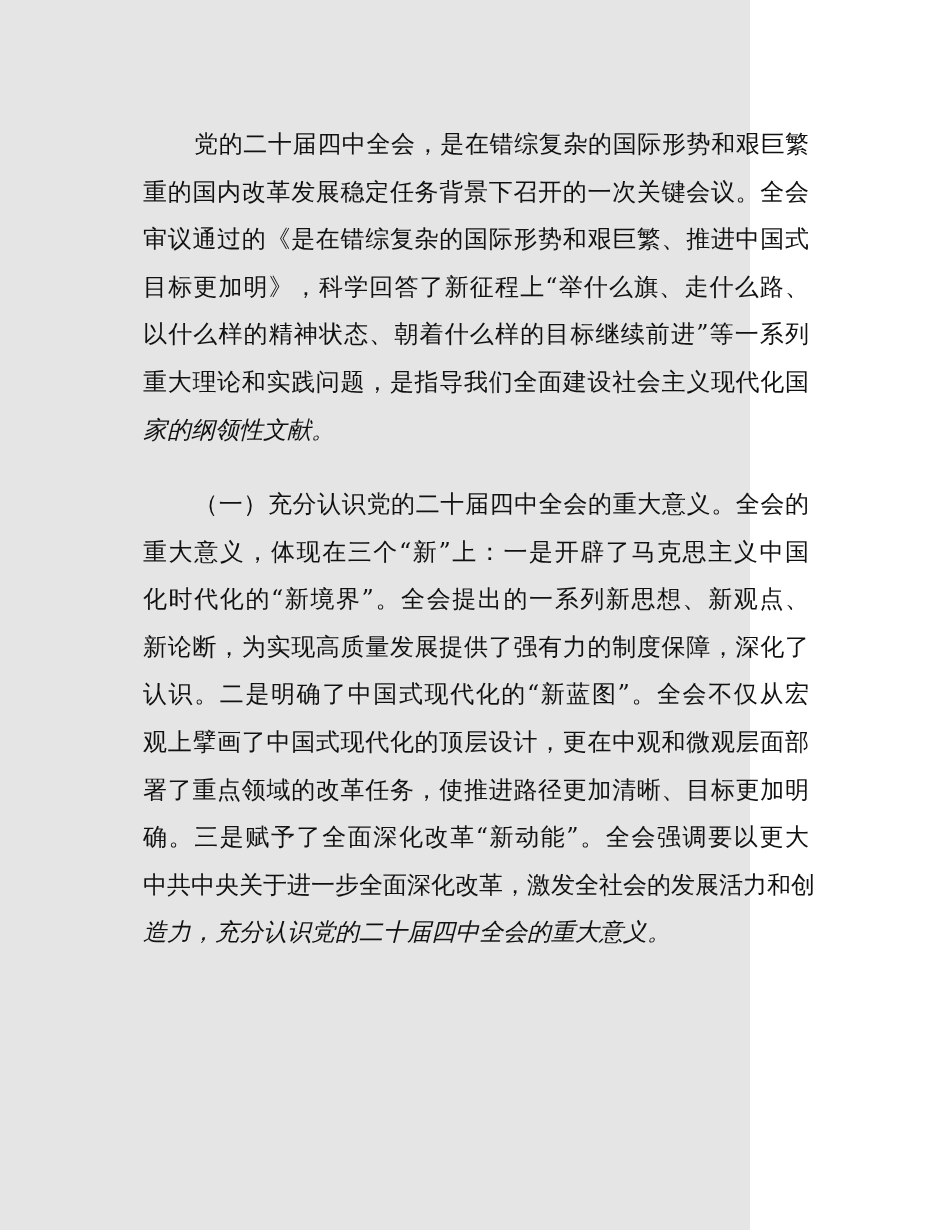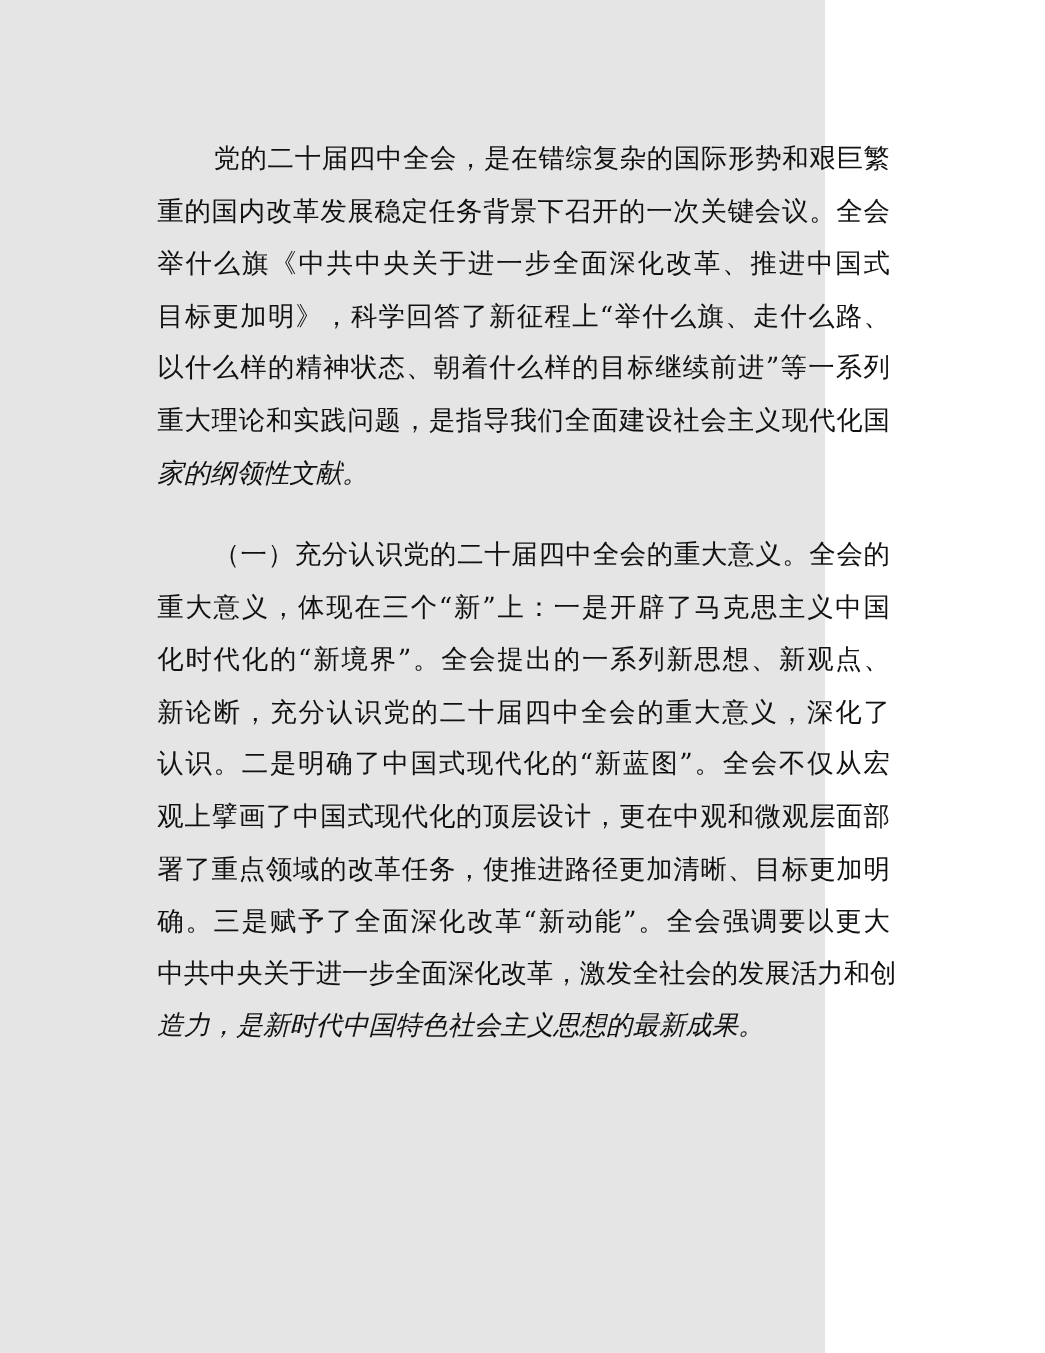--- a/index.html
+++ b/index.html
@@ -48,33 +48,33 @@
   }
 </style>
 </head>
 <body>
 
 <div class="page">
 
   <div class="paragraph" style="top:121px;">
     <span class="line indent">党的二十届四中全会，是在错综复杂的国际形势和艰巨繁</span>
     <span class="line">重的国内改革发展稳定任务背景下召开的一次关键会议。全会</span>
-    <span class="line">举什么旗《中共中央关于进一步全面深化改革、推进中国式</span>
+    <span class="line">审议通过的《是在错综复杂的国际形势和艰巨繁、推进中国式</span>
     <span class="line">目标更加明》，科学回答了新征程上“举什么旗、走什么路、</span>
     <span class="line">以什么样的精神状态、朝着什么样的目标继续前进”等一系列</span>
     <span class="line">重大理论和实践问题，是指导我们全面建设社会主义现代化国</span>
     <span class="line last">家的纲领性文献。</span>
   </div>
 
   <div class="paragraph" style="top:481px;">
     <span class="line indent"><span class="bold">（一）充分认识党的二十届四中全会的重大意义。</span><span>全会的</span></span>
     <span class="line">重大意义，体现在三个“新”上：一是开辟了马克思主义中国</span>
     <span class="line">化时代化的“新境界”。全会提出的一系列新思想、新观点、</span>
-    <span class="line">新论断，充分认识党的二十届四中全会的重大意义，深化了</span>
+    <span class="line">新论断，为实现高质量发展提供了强有力的制度保障，深化了</span>
     <span class="line">认识。二是明确了中国式现代化的“新蓝图”。全会不仅从宏</span>
     <span class="line">观上擘画了中国式现代化的顶层设计，更在中观和微观层面部</span>
     <span class="line">署了重点领域的改革任务，使推进路径更加清晰、目标更加明</span>
     <span class="line">确。三是赋予了全面深化改革“新动能”。全会强调要以更大</span>
     <span class="line">中共中央关于进一步全面深化改革，激发全社会的发展活力和创</span>
-    <span class="line last">造力，是新时代中国特色社会主义思想的最新成果。</span>
+    <span class="line last">造力，充分认识党的二十届四中全会的重大意义。</span>
   </div>
 
 </div>
 
 </body></html>

